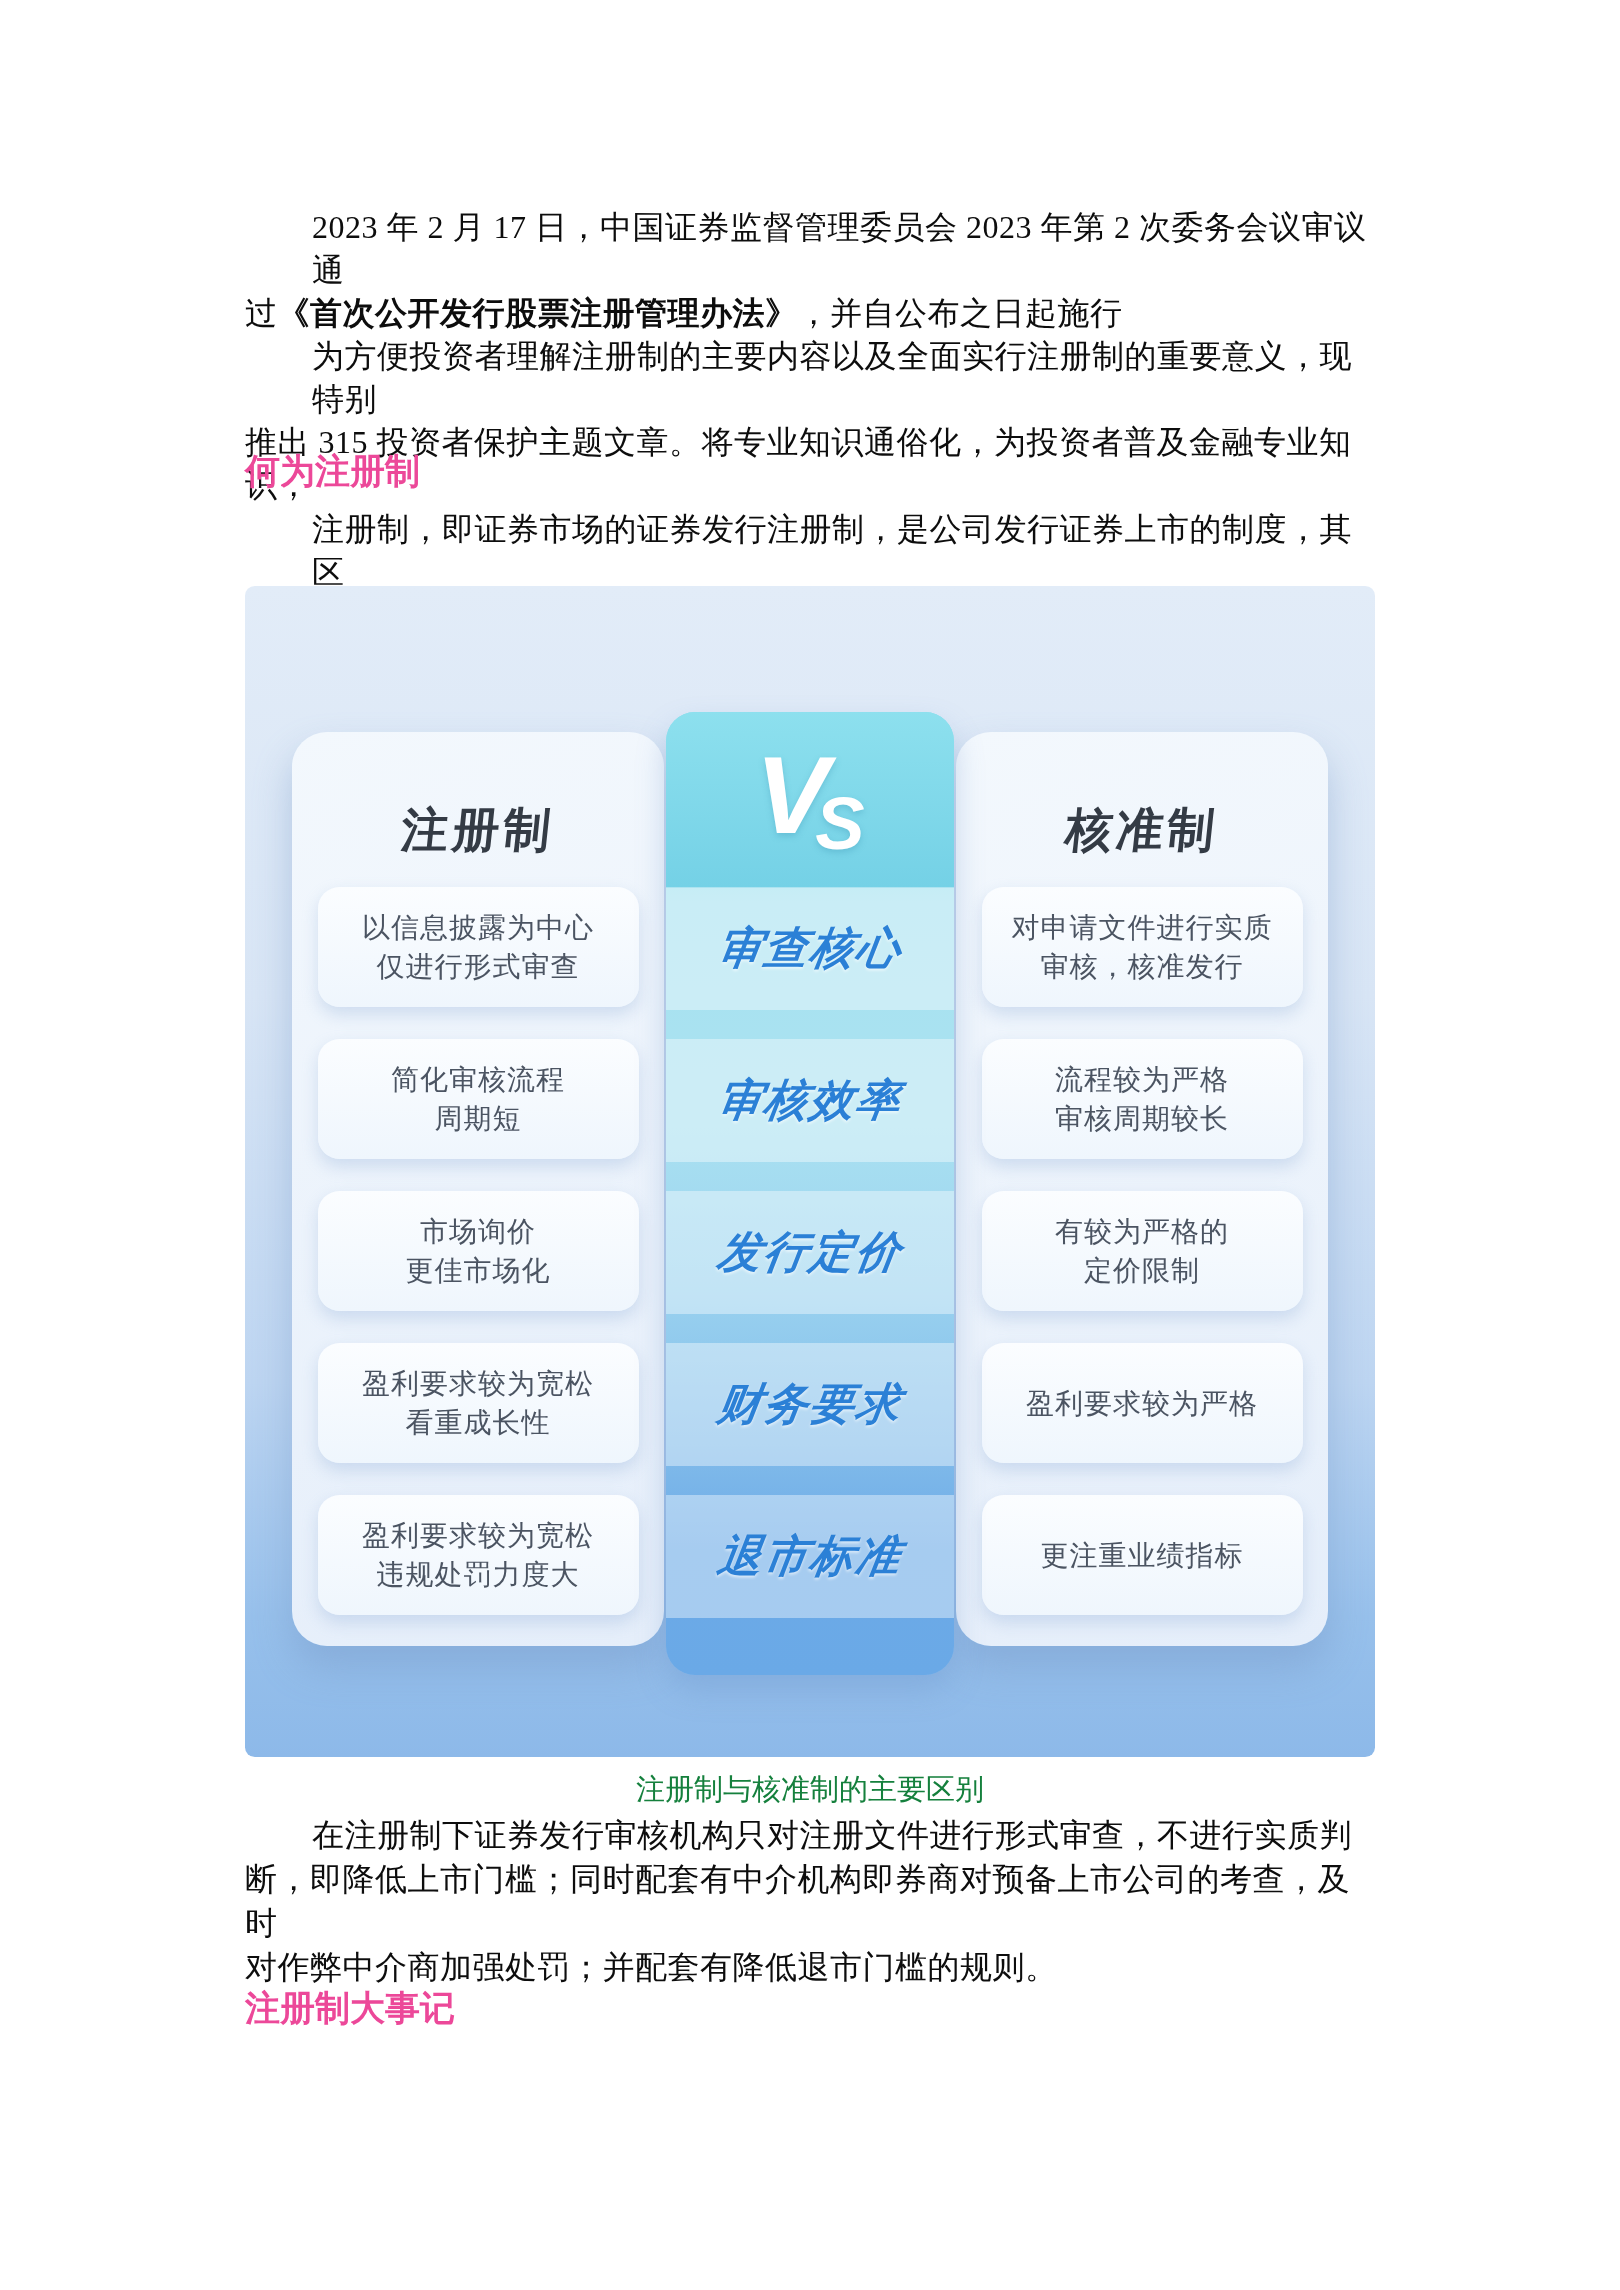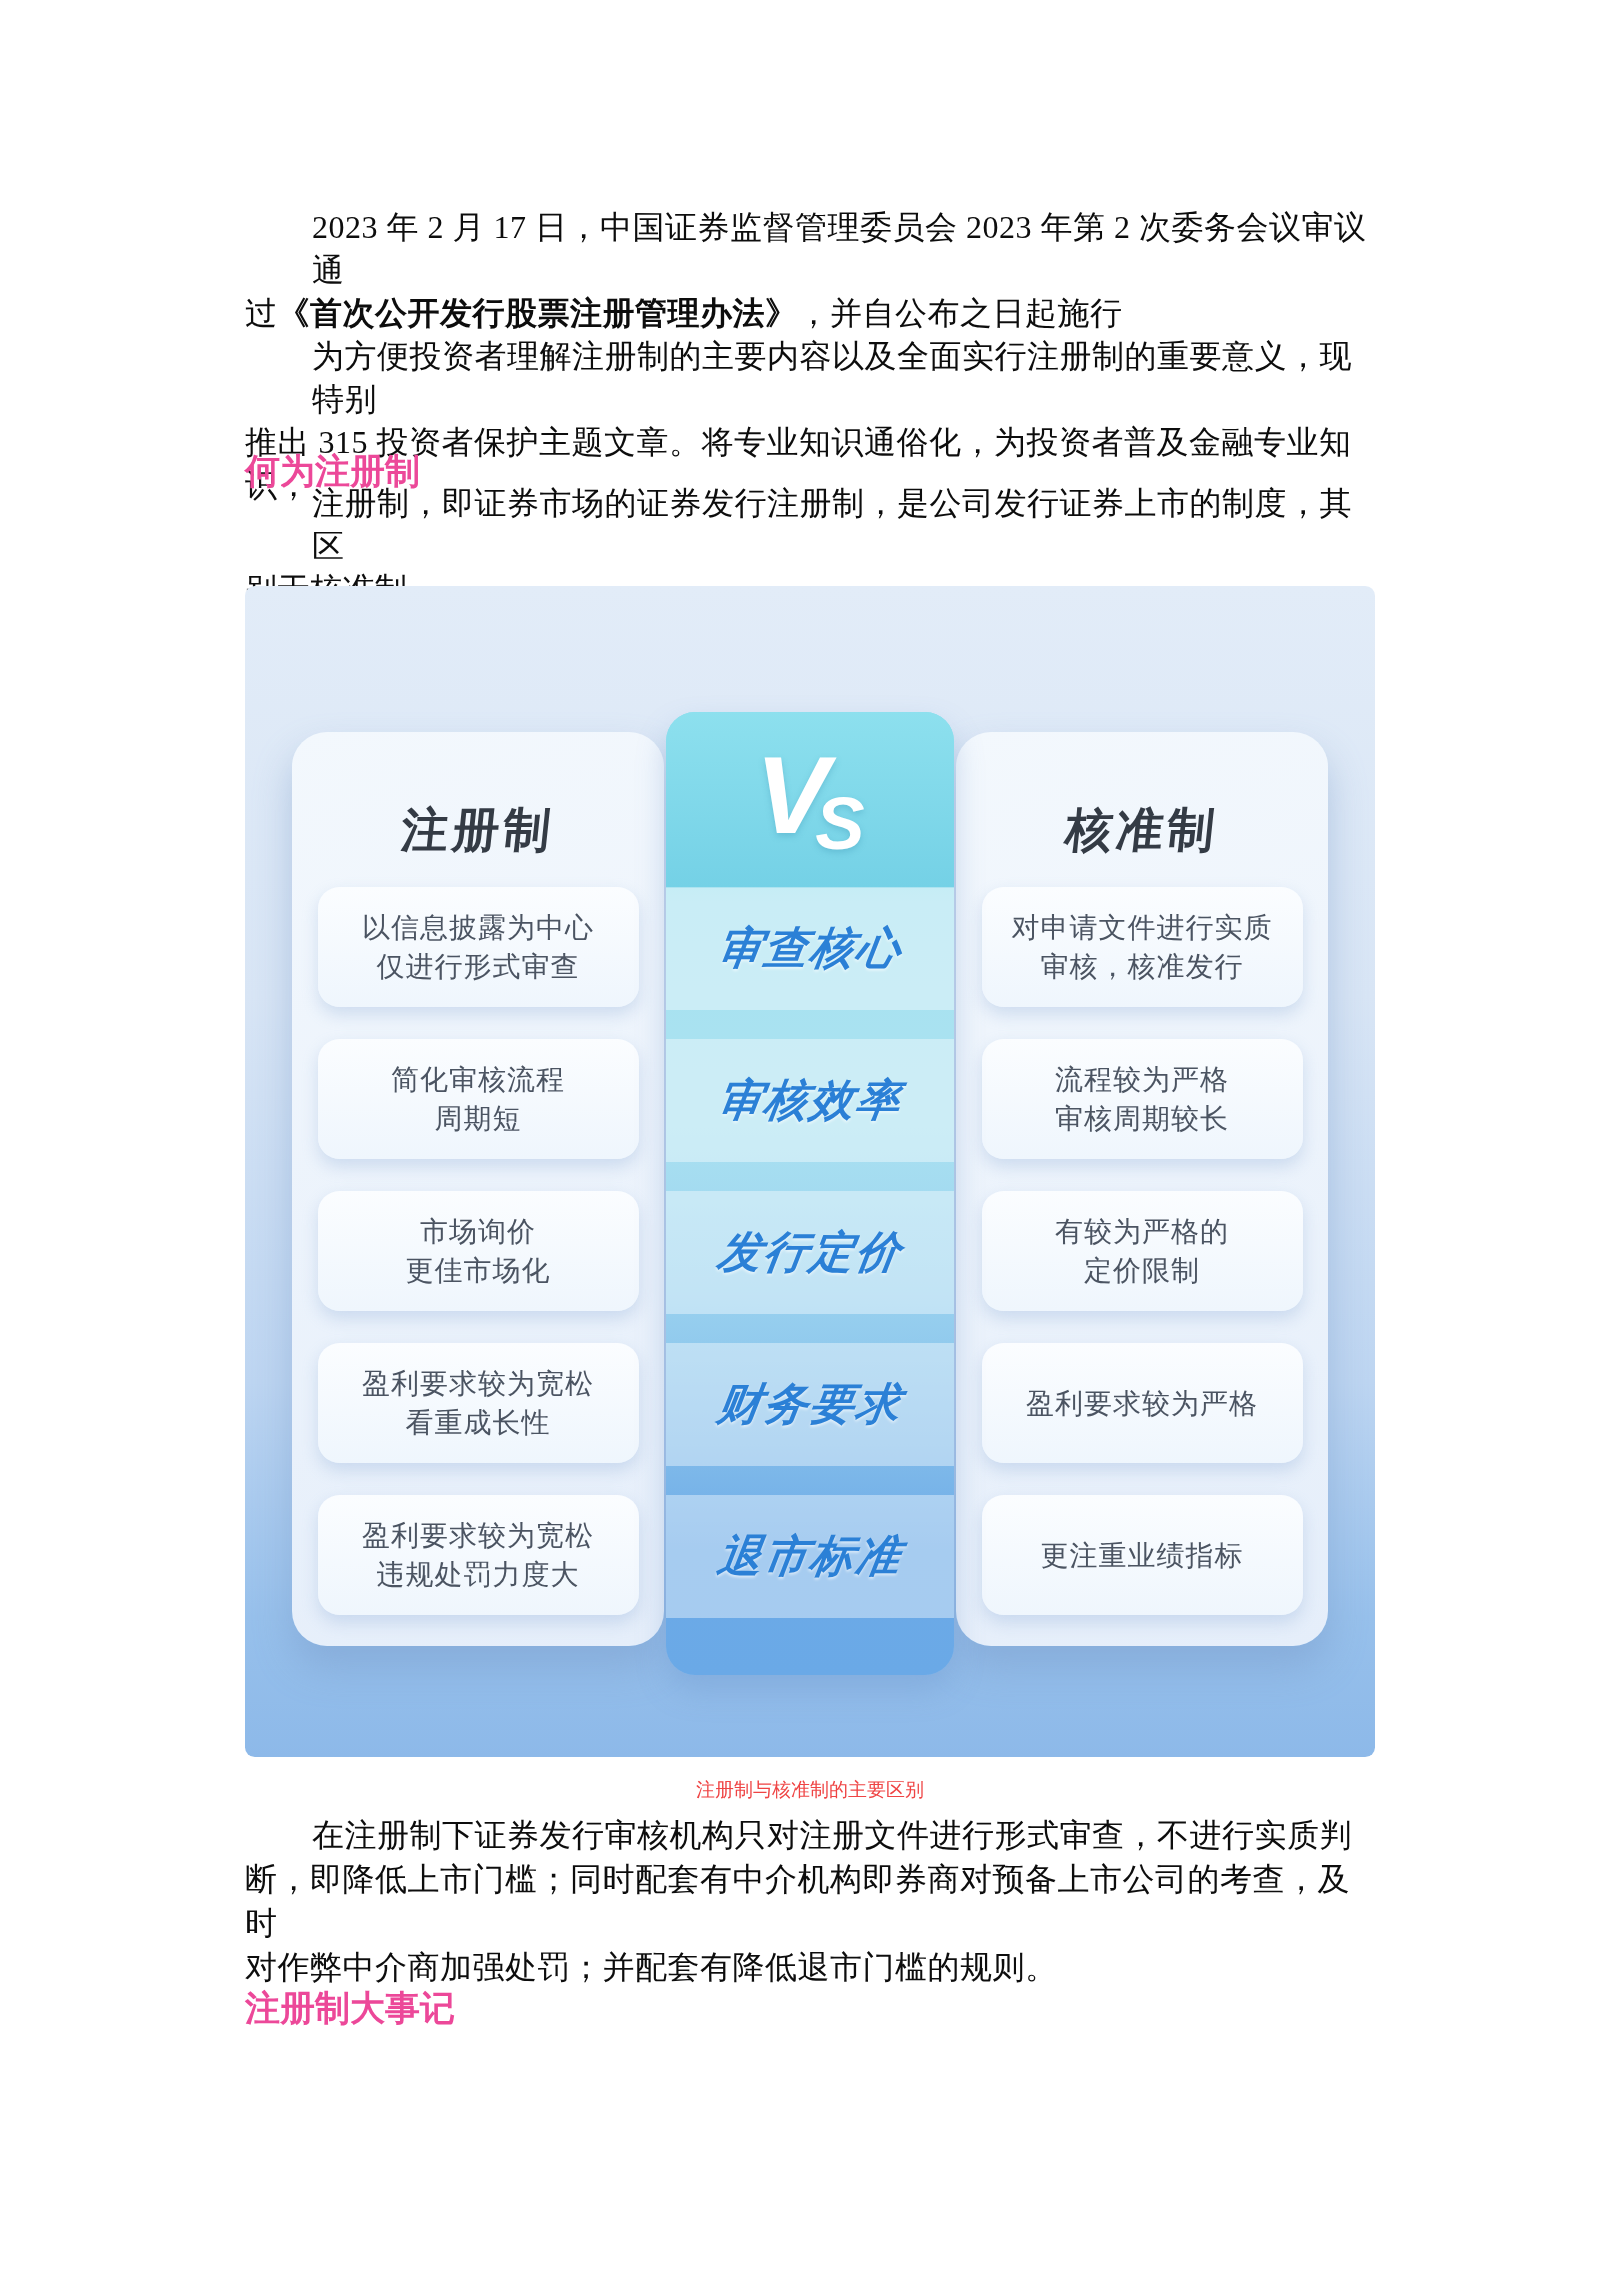--- a/index.html
+++ b/index.html
@@ -8,21 +8,21 @@
     font-family:"Liberation Sans","DejaVu Sans",sans-serif;color:#000;
     overflow:hidden;
   }
   
   .textcol{position:absolute;left:245px;width:1130px;font-family:Liberation Serif, serif;}
   .line{display:block;font-size:32px;line-height:43px;color:#0d0d0d;letter-spacing:0.5px;}
   .indent{padding-left:67px;}
   .bold-seg{font-weight:bold;}
   .heading{font-size:35px;font-weight:bold;line-height:45px;color:#ec4899;}
   .caption{position:absolute;left:245px;width:1130px;text-align:center;
-    font-size:19px;line-height:39px;color:#ef4444;}
+    font-size:29px;line-height:39px;color:#15803d;}
   
   #infographic{
     position:absolute;left:245px;top:586px;width:1130px;height:1171px;
     border-radius:9.8px;overflow:hidden;
     background:linear-gradient(180deg,#e2ecf8 0%,#d8e5f5 35%,#bdd5f1 68%,#97c0eb 88%,#8db9e9 100%);
   }
   .card{
     position:absolute;top:146px;width:372px;height:914px;border-radius:35px;
     background:linear-gradient(165deg,#f3f8fd 0%,#e5eefa 100%);
     box-shadow:0 21.6px 37px rgba(120,152,200,.45);
@@ -76,21 +76,21 @@
 <div class="textcol" style="top:206px">
   <span class="line indent">2023 年 2 月 17 日，中国证券监督管理委员会 2023 年第 2 次委务会议审议通</span>
   <span class="line"><span>过</span><span class="bold-seg">《首次公开发行股票注册管理办法》</span><span>，并自公布之日起施行</span></span>
   <span class="line indent">为方便投资者理解注册制的主要内容以及全面实行注册制的重要意义，现特别</span>
   <span class="line">推出 315 投资者保护主题文章。将专业知识通俗化，为投资者普及金融专业知识，</span>
 </div>
 
 <div class="textcol" style="top:449px">
   <span class="heading">何为注册制</span>
 </div>
-<div class="textcol" style="top:482px">
+<div class="textcol" style="top:508px">
   <span class="line indent">注册制，即证券市场的证券发行注册制，是公司发行证券上市的制度，其区</span>
   <span class="line">别于核准制。</span>
 </div>
 
 <div id="infographic">
 
   <div class="card left">
     <div class="card-title">注册制</div>
     <div class="box row0">以信息披露为中心
 仅进行形式审查</div>

